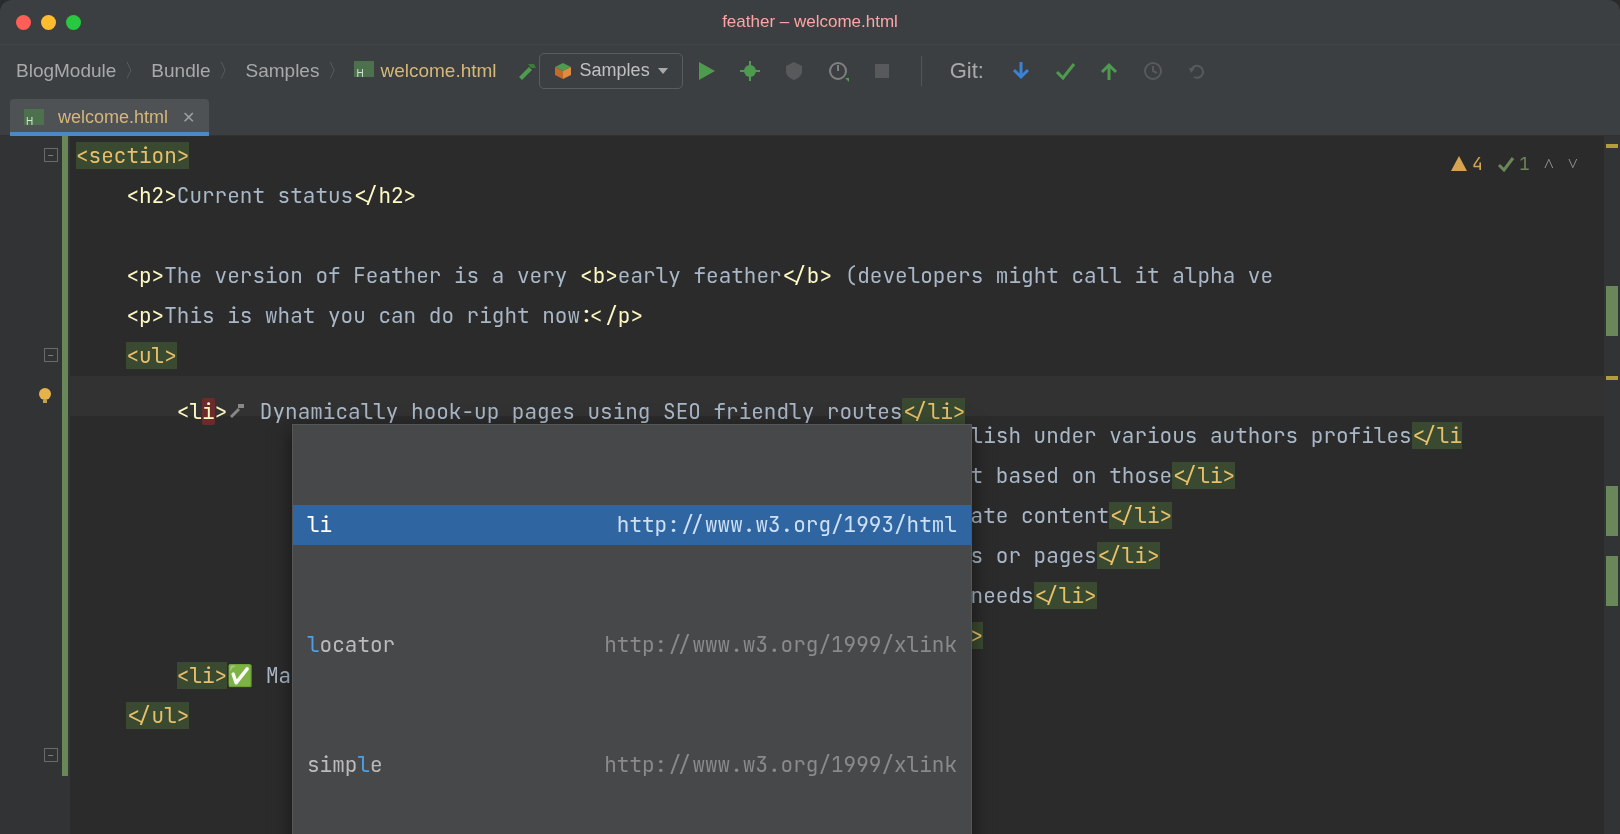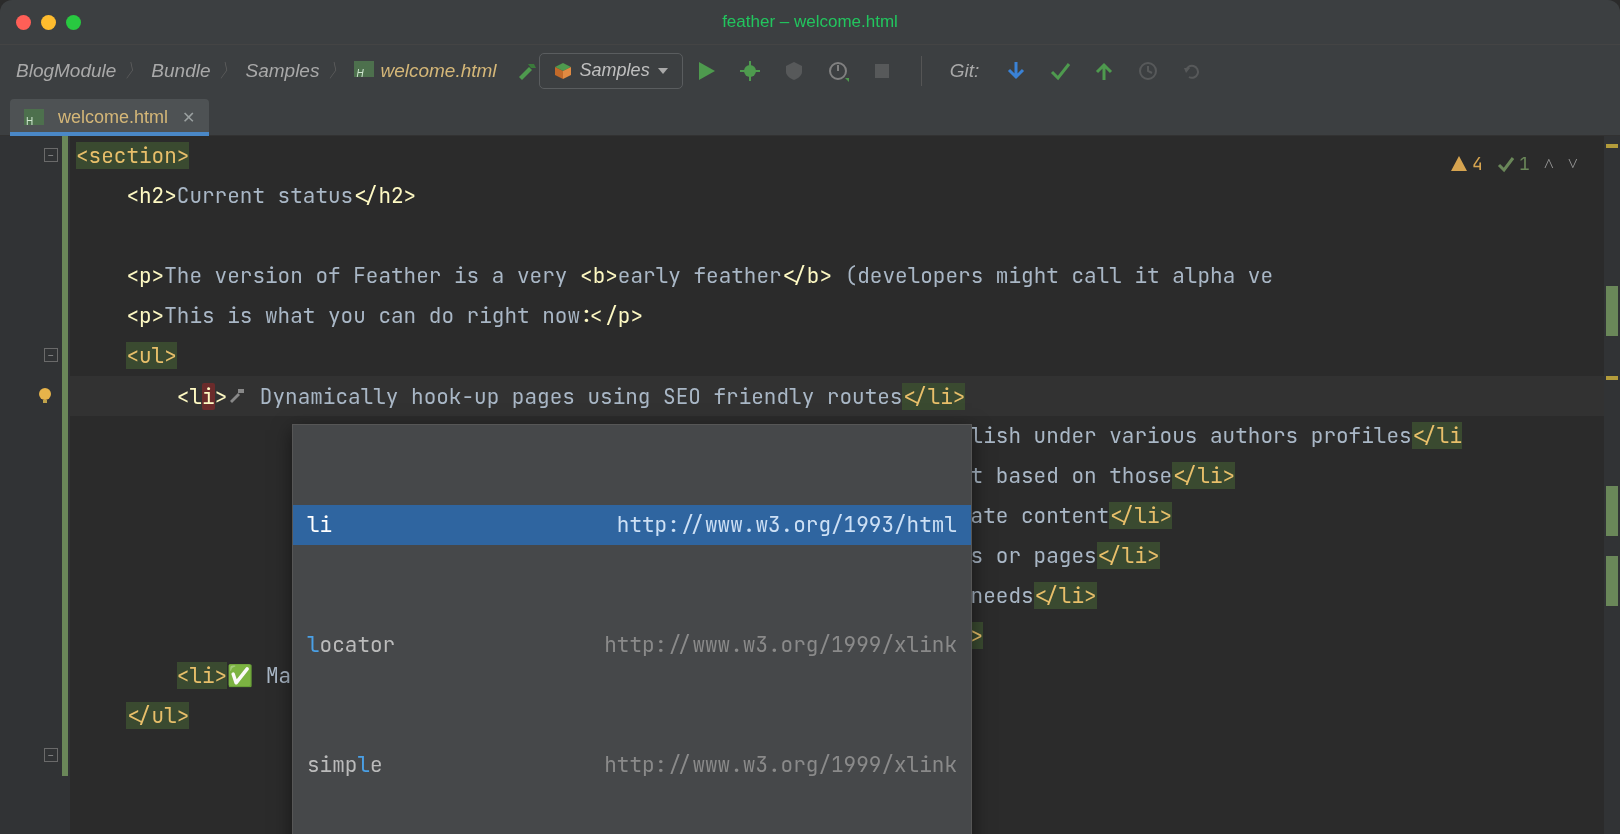--- a/index.html
+++ b/index.html
@@ -20,31 +20,30 @@
     border-top-right-radius: 12px;
     display: flex; align-items: center;
     padding: 0 16px;
     position: relative;
   }
   .traffic { display: flex; gap: 10px; align-items: center; }
   .traffic span { width: 15px; height: 15px; border-radius: 50%; display: inline-block; }
   .t-close { background:#ff5f57; } .t-min{background:#febc2e;} .t-max{background:#28c840;}
   .title-text {
     position:absolute; left:0; right:0; text-align:center;
-    color:#22c55e; font-size:17px; font-weight:500;
+    color:#fca5a5; font-size:17px; font-weight:500;
   }
 
   
   .toolbar {
     height: 52px;
     background:#3c3f41;
     display:flex; align-items:center;
     padding: 0 12px;
     border-top: 1px solid #444;
-    font-style: italic;
   }
   .breadcrumb { display:flex; align-items:center; gap:4px; font-size:19px; color:#a9a9a9; flex: 0 0 auto;}
   .bc-item { padding: 2px 4px; cursor:pointer; }
   .bc-sep { color:#606060; }
   .bc-file { color:#d5b778; }
   .bc-fileicon {
     width:20px; height:16px; background:#4d704d; display:inline-block; margin-right:6px; position:relative;
   }
   .bc-fileicon::before{
     content:"H"; position:absolute; bottom:-2px; left:2px; font-size:10px; color:#cfe6cf; 
@@ -54,21 +53,21 @@
   .hammer-icon svg { width:24px; height:24px;}
   .run-config {
     height:36px; border:1px solid #5a5d5f; border-radius:5px;
     background:#3c3f41; display:flex; align-items:center; gap:8px; padding:0 14px; font-size:18px; color:#c0c0c0; cursor:pointer;
   }
   .cube { width:18px; height:18px; display:inline-block; }
   .caret-down { width:0;height:0;border-left:5px solid transparent;border-right:5px solid transparent;border-top:6px solid #a9a9a9;}
   .tool-icons { display:flex; align-items:center; gap:22px; margin-left:12px; }
   .tool-icons .ico { width:22px; height:22px; display:flex; align-items:center; justify-content:center; cursor:pointer;}
   .divider { width:1px; height:30px; background:#555; margin: 0 6px;}
-  .git-label{ color:#a9a9a9; font-size:19px; margin-right:4px;}
+  .git-label{ color:#a9a9a9; font-size:22px; margin-right:4px;}
   .right-tools { margin-left:auto; display:flex; align-items:center; gap:22px;}
   .disabled { opacity:0.4; }
 
   
   .tabstrip{
     height:40px; background:#3c3f41; border-bottom:1px solid #323232;
     display:flex; align-items:flex-end; padding-left:10px;
   }
   .tab{
     height:36px; display:flex; align-items:center; gap:8px; padding:0 14px; background:#4e5254; border-top-left-radius:4px; border-top-right-radius:4px;
@@ -324,21 +323,21 @@
       <span class="chev">˅</span>
     </div>
 
     
     <div class="line" style="top:0px"><span class="taghl">&lt;section&gt;</span></div>
     <div class="line" style="top:40px">    <span class="tag">&lt;h2&gt;</span><span class="text">Current status</span><span class="tag">&lt;/h2&gt;</span></div>
     <div class="line" style="top:120px">    <span class="tag">&lt;p&gt;</span><span class="text">The version of Feather is a very </span><span class="tag">&lt;b&gt;</span><span class="text">early feather</span><span class="tag">&lt;/b&gt;</span><span class="text"> (developers might call it alpha ve</span></div>
     <div class="line" style="top:200px">    <span class="taghl">&lt;ul&gt;</span></div>
     <div class="line" style="top:160px">    <span class="tag">&lt;p&gt;</span><span class="text">This is what you can do right now:</span><span class="tag">&lt;/p&gt;</span></div>
 
-    <div class="line" style="top:241px">        <span class="tag">&lt;l</span><span class="tag err">i</span><span class="tag">&gt;</span><span class="hammer-inline"><svg viewBox="0 0 20 20">
+    <div class="line" style="top:256px">        <span class="tag">&lt;l</span><span class="tag err">i</span><span class="tag">&gt;</span><span class="hammer-inline"><svg viewBox="0 0 20 20">
             <path d="M3 15 L11 7 L13 9 L5 17Z" fill="#888"></path>
             <rect x="11" y="3" width="6" height="4" fill="#888"></rect>
           </svg></span><span class="text"> Dynamically hook-up pages using SEO friendly routes</span><span class="taghl">&lt;/li&gt;</span></div>
 
     <div class="line" style="top:280px">                                                                     <span class="text">ublish under various authors profiles</span><span class="taghl">&lt;/li</span></div>
     <div class="line" style="top:320px">                                                                     <span class="text">ent based on those</span><span class="taghl">&lt;/li&gt;</span></div>
     <div class="line" style="top:360px">                                                                     <span class="text">grate content</span><span class="taghl">&lt;/li&gt;</span></div>
     <div class="line" style="top:400px">                                                                     <span class="text">sts or pages</span><span class="taghl">&lt;/li&gt;</span></div>
     <div class="line" style="top:440px">                                                                     <span class="text">n needs</span><span class="taghl">&lt;/li&gt;</span></div>
     <div class="line" style="top:480px">                                                                     <span class="taghl">li&gt;</span></div>

